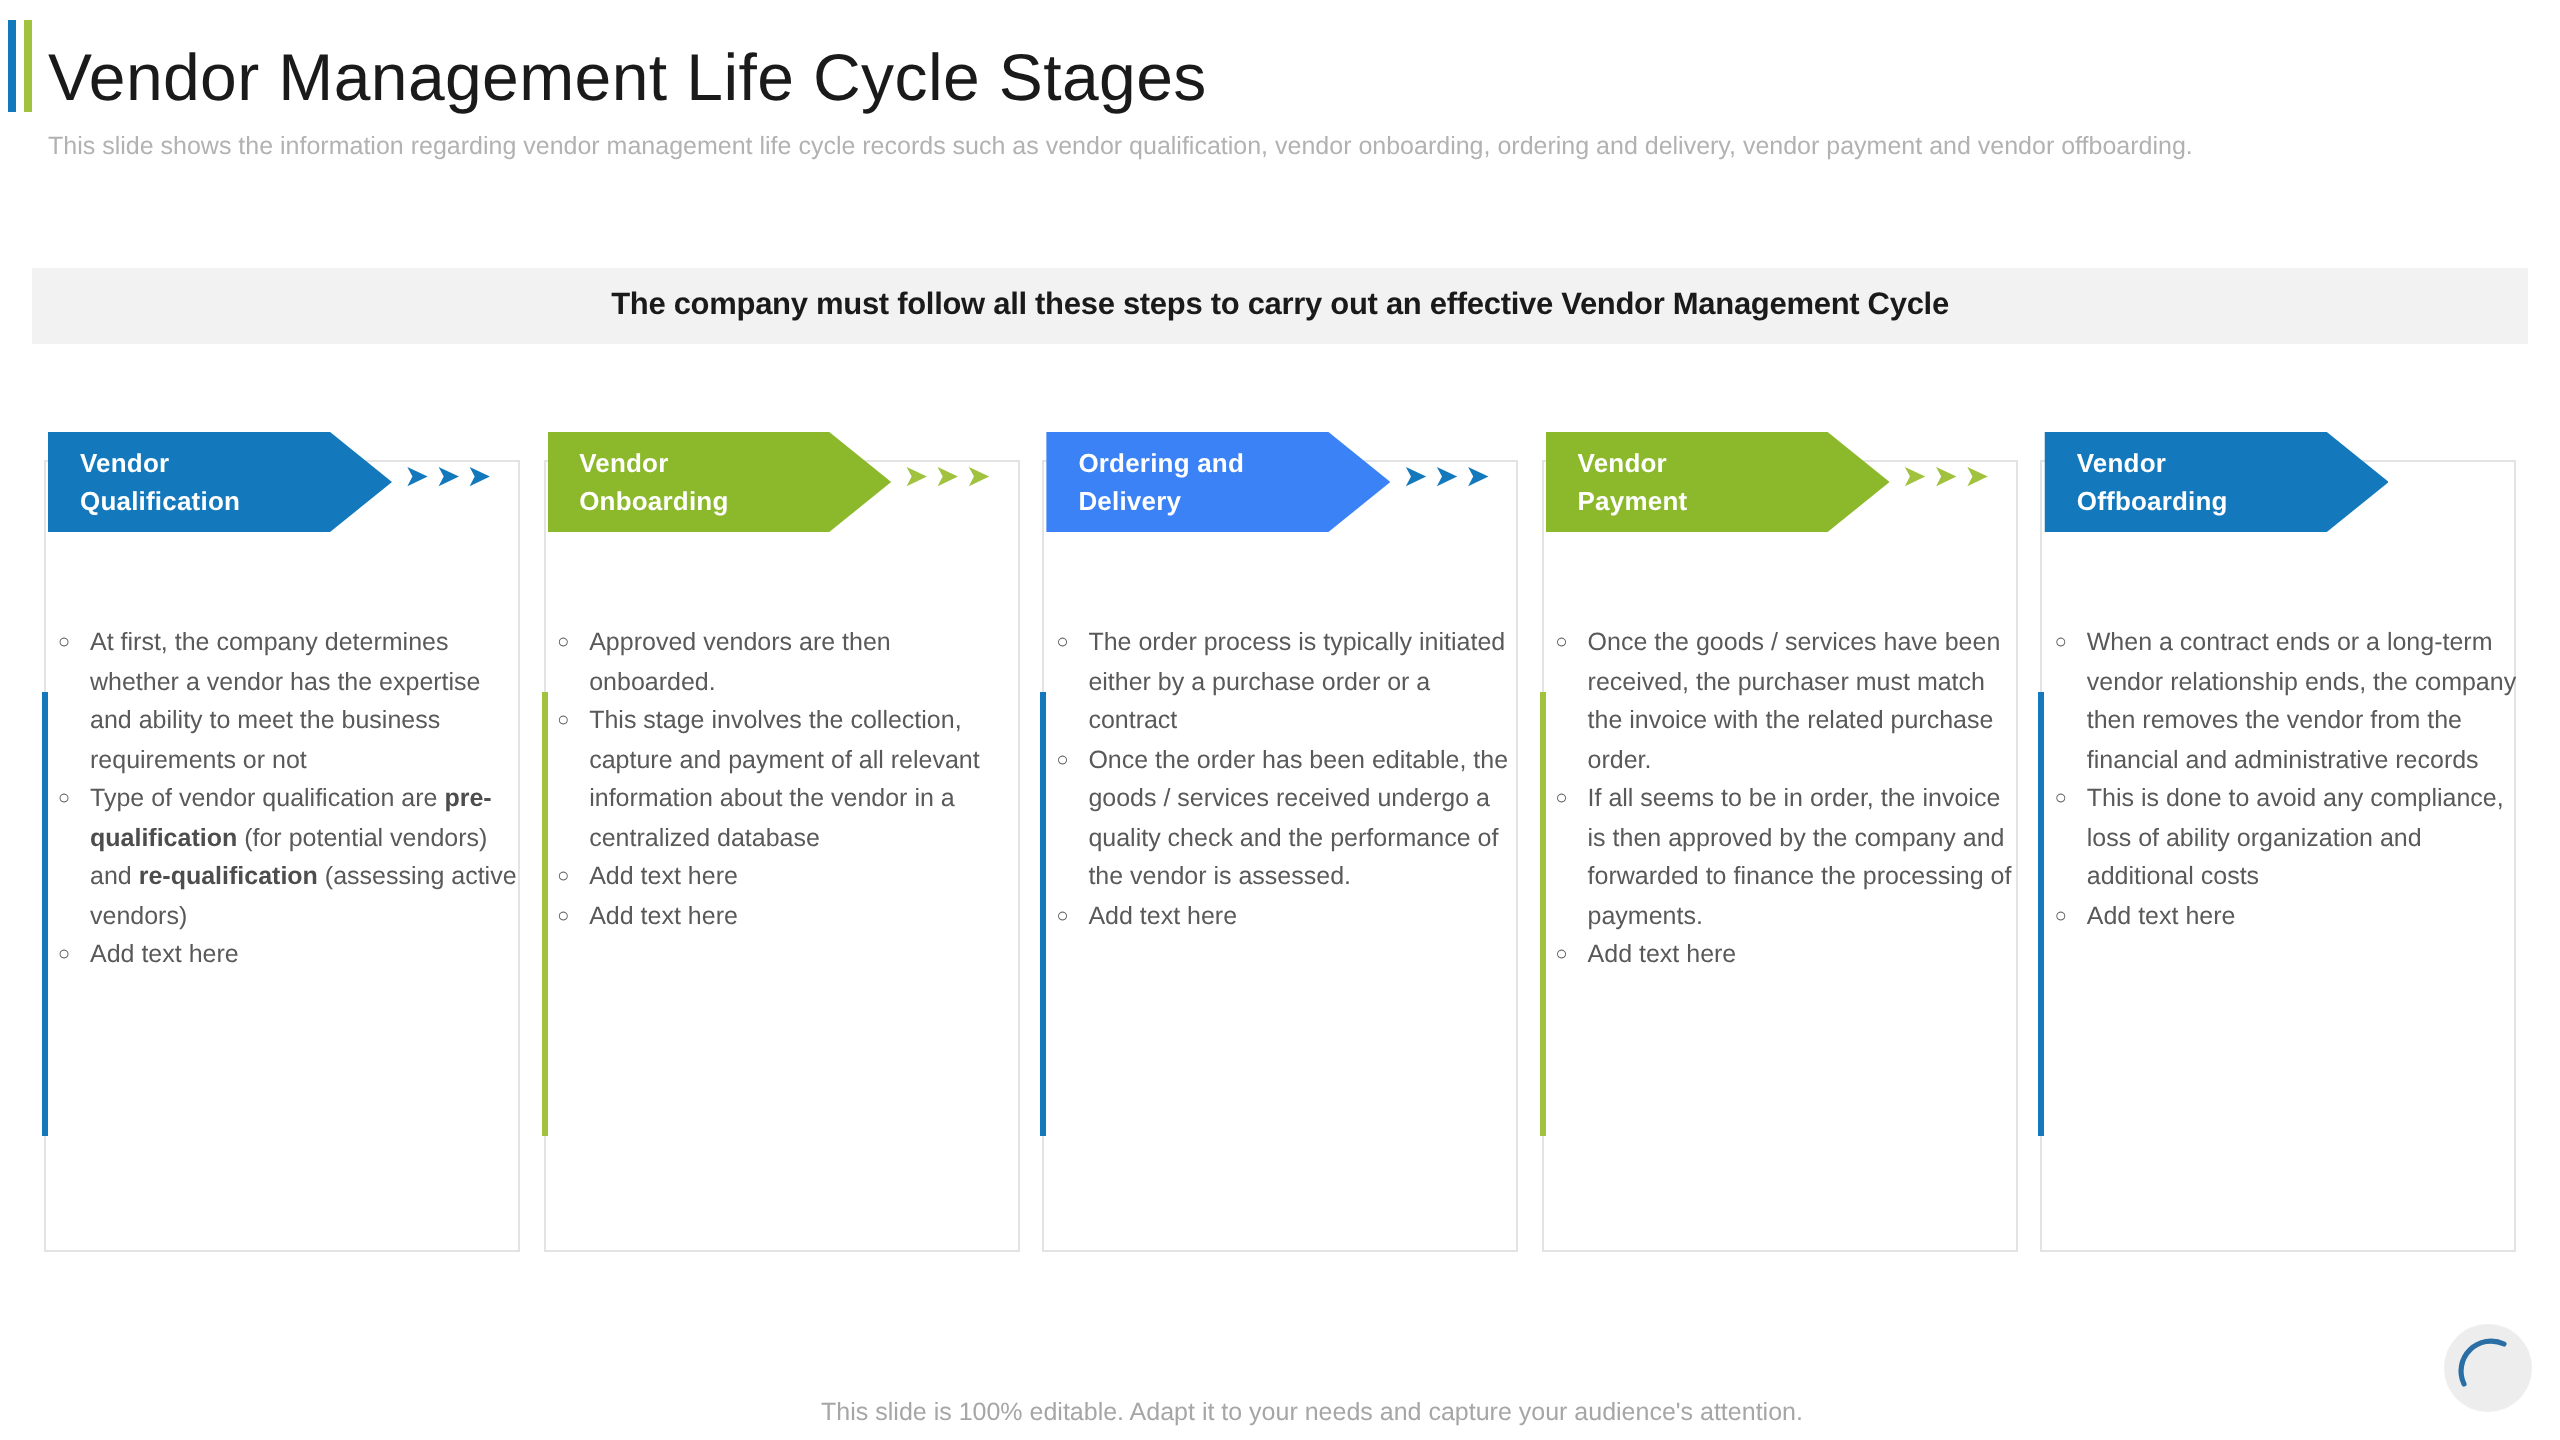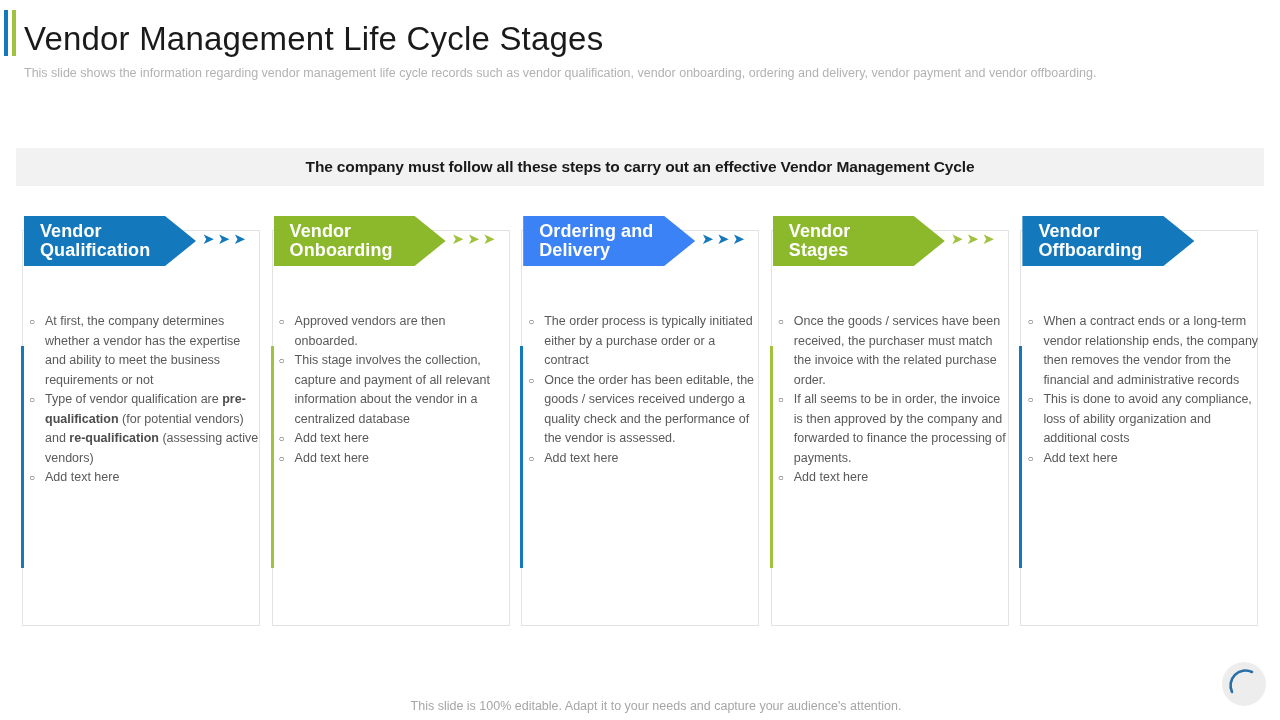--- a/index.html
+++ b/index.html
@@ -22,21 +22,21 @@
     font-size:33px; font-weight:400; color:#1a1a1a;
     letter-spacing:.2px; line-height:42px; white-space:nowrap;
   }
   .page-subtitle {
     position:absolute; left:24px; top:64px; width:1180px;
     font-size:12.5px; color:#b2b2b2; line-height:18px; font-weight:400;
   }
 
   
   .banner {
-    position:absolute; left:16px; top:148px; width:1248px; height:38px;
+    position:absolute; left:16px; top:134px; width:1248px; height:38px;
     background:#f2f2f2; display:flex; align-items:center; justify-content:center;
   }
   .banner-text {
     font-size:15.5px; font-weight:700; color:#1a1a1a; letter-spacing:-.15px;
   }
 
   
   .stages { position:absolute; left:16px; top:216px; width:1248px; display:flex; }
   .stage { position:relative; width:250px; height:410px; }
 
@@ -49,21 +49,21 @@
   }
 
   
   .stage-arrow {
     position:absolute; left:8px; top:0; width:172px; height:50px;
     display:flex; flex-direction:column; justify-content:center;
     padding-left:16px; color:#ffffff;
     clip-path:polygon(0 0, 82% 0, 100% 50%, 82% 100%, 0 100%);
   }
   .stage-arrow .line {
-    font-size:18px; font-weight:700; line-height:19px; letter-spacing:.1px;
+    font-size:13px; font-weight:700; line-height:19px; letter-spacing:.1px;
     white-space:nowrap;
   }
 
   .chevrons {
     position:absolute; left:186px; top:15px;
     display:flex; gap:3px; align-items:center;
   }
   .chev { font-size:15px; line-height:15px; font-weight:400; }
 
   
@@ -193,21 +193,21 @@
             <span class="bullet-mark">○</span>
             <span class="bullet-text">Add text here</span>
           </div>
         </div>
       </div>
       <div class="stage">
         <div class="stage-card"></div>
         <div class="stage-accent" style="background: rgb(160, 194, 62);"></div>
         <div class="stage-arrow" style="background: rgb(140, 184, 43);">
           <div class="line">Vendor</div>
-          <div class="line">Stages</div>
+          <div class="line">Payment</div>
         </div>
         <div class="chevrons">
           <span class="chev" style="color: rgb(160, 194, 62);">➤</span>
           <span class="chev" style="color: rgb(160, 194, 62);">➤</span>
           <span class="chev" style="color: rgb(160, 194, 62);">➤</span>
         </div>
         <div class="stage-body">
           <div class="bullet-row">
             <span class="bullet-mark">○</span>
             <span class="bullet-text">Once the goods / services have been received, the purchaser must match the invoice with the related purchase order.</span>

